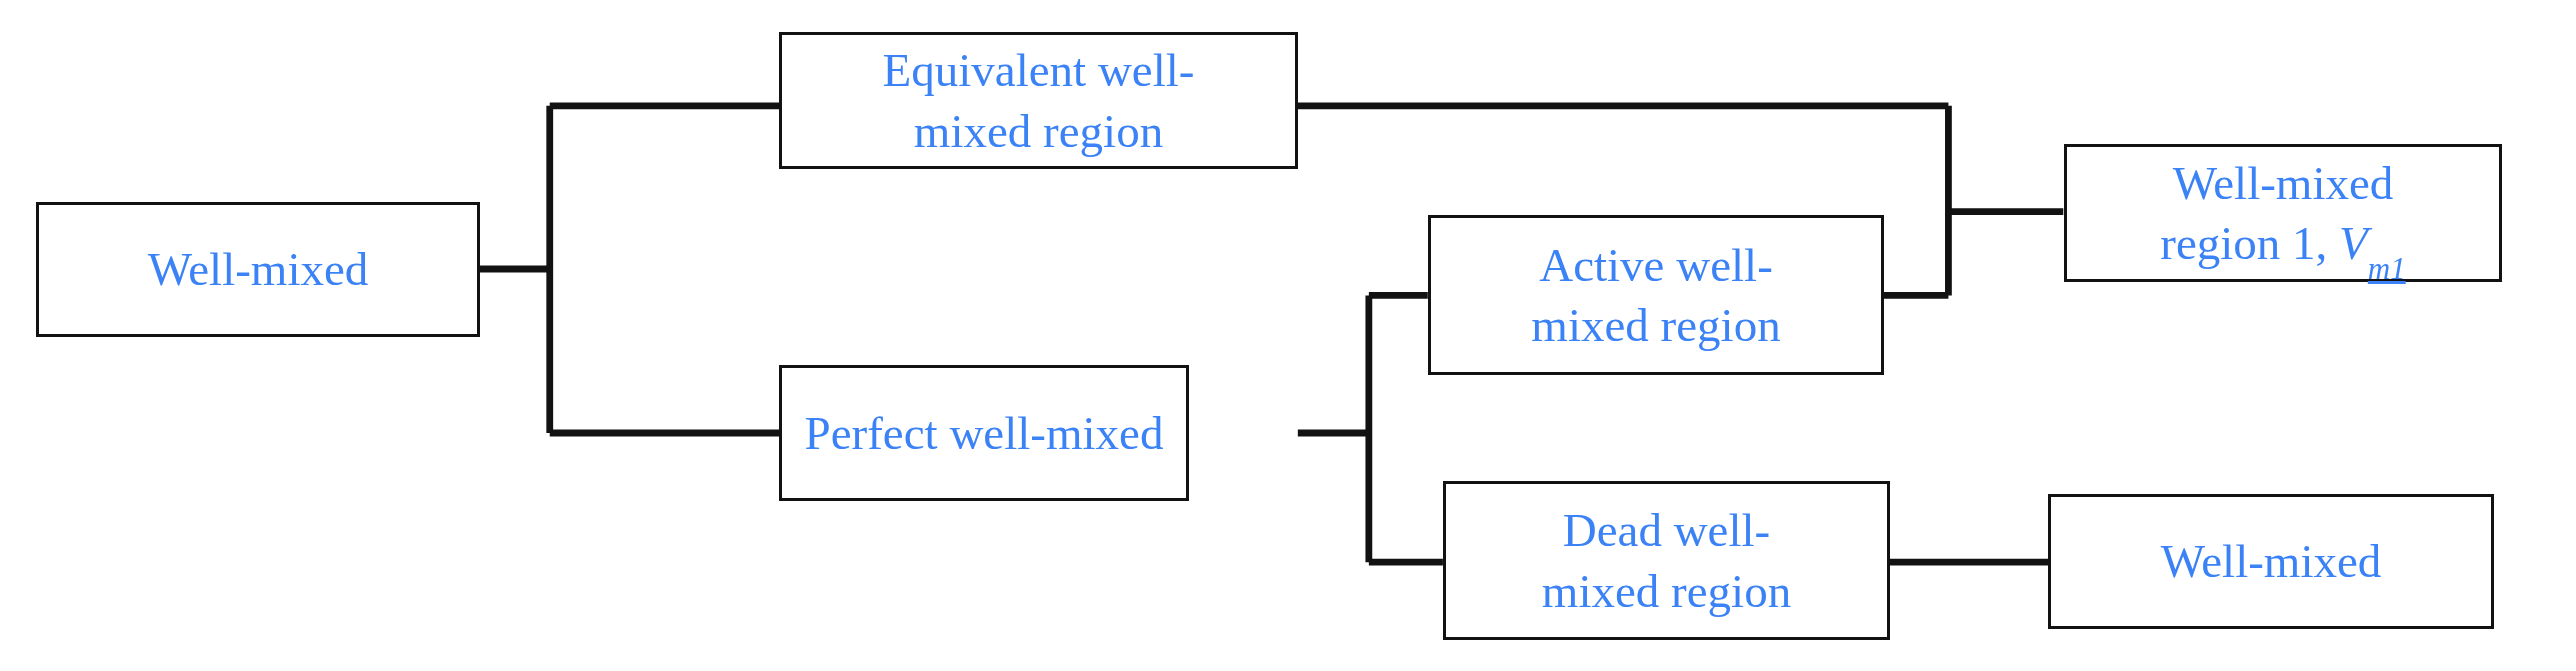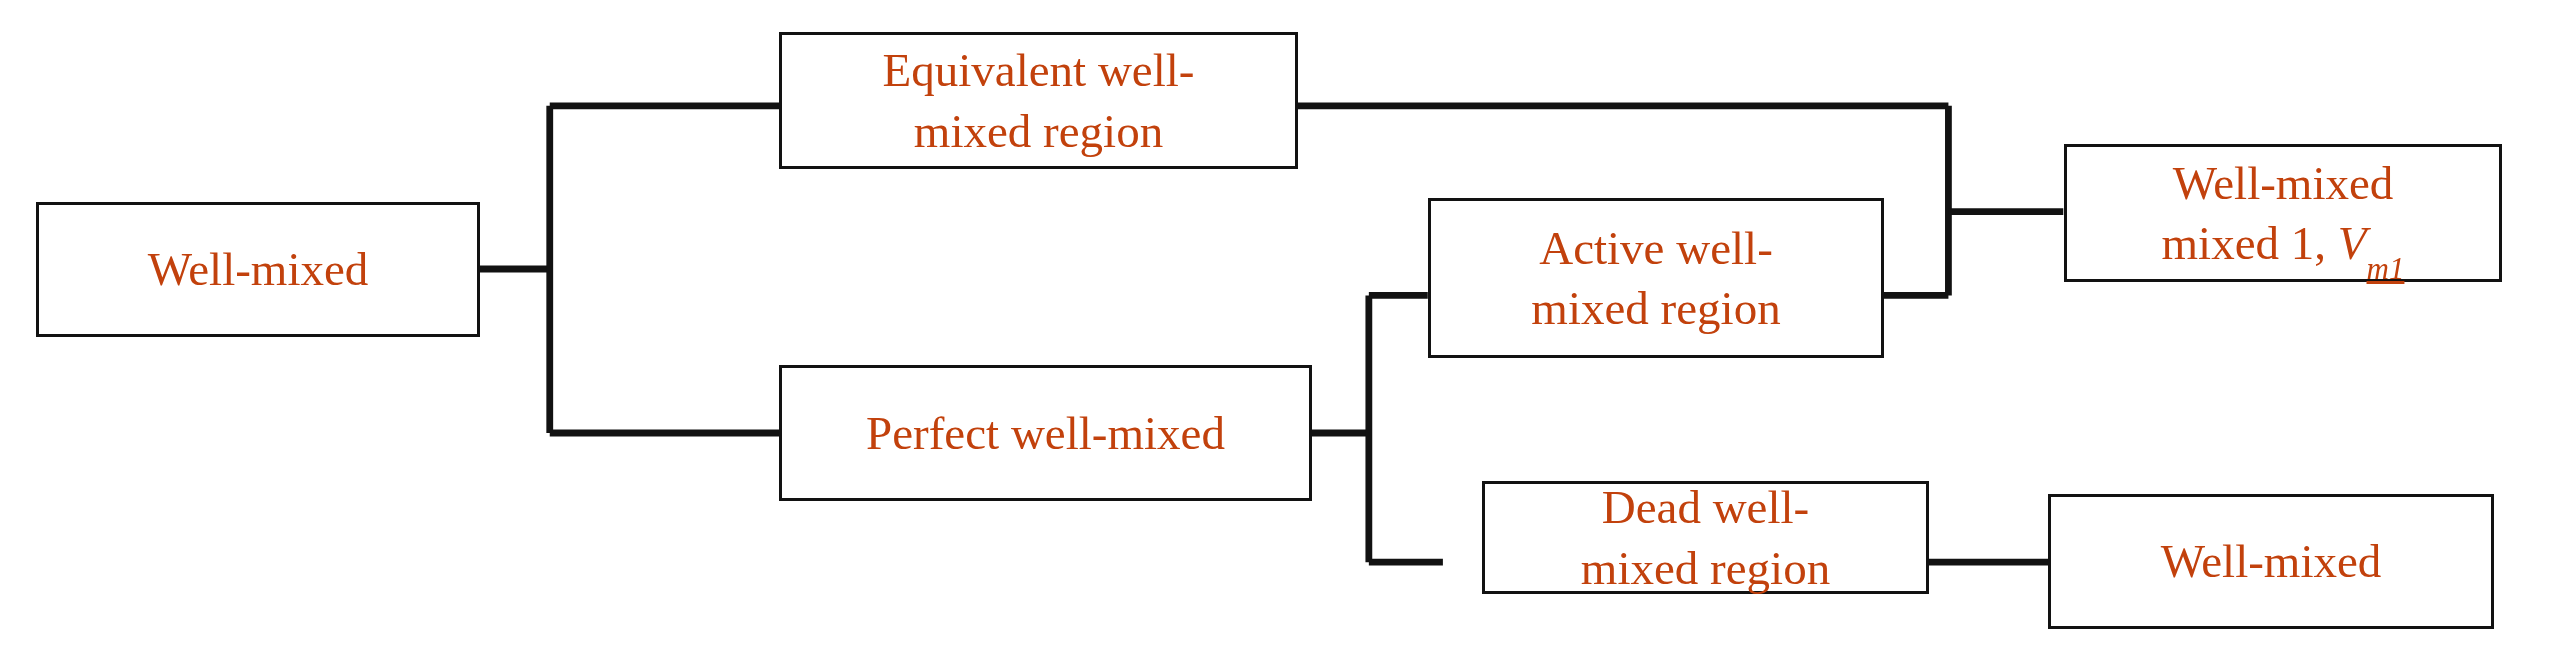--- a/index.html
+++ b/index.html
@@ -24,21 +24,21 @@
   }
   .node-box {
     position: absolute;
     box-sizing: border-box;
     border: 3.8px solid #121212;
     background: #ffffff;
     display: flex;
     align-items: center;
     justify-content: center;
     text-align: center;
-    color: #c2410c;
+    color: #3b82f6;
     font-size: 47px;
     line-height: 1.28;
     z-index: 3;
   }
   .node-label {
     display: block;
     padding: 0 7.6px;
     white-space: nowrap;
   }
   .node-label .ln {
@@ -93,49 +93,49 @@
 
   <div class="node-box" style="left:779px; top:32px; width:519px; height:137px;">
     <span class="node-label">
       <span class="ln">Equivalent well-</span>
       <span class="ln">
         <span>mixed region</span><var class="sym"></var><sub class="sym"></sub>
       </span>
     </span>
   </div>
 
-  <div class="node-box" style="left:779px; top:365px; width:533px; height:136px;">
+  <div class="node-box" style="left:779px; top:365px; width:410px; height:136px;">
     <span class="node-label">
       <span class="ln">Perfect well-mixed</span>
     </span>
   </div>
 
-  <div class="node-box" style="left:1428px; top:198px; width:456px; height:160px;">
+  <div class="node-box" style="left:1428px; top:215px; width:456px; height:160px;">
     <span class="node-label">
       <span class="ln">Active well-</span>
       <span class="ln">
         <span>mixed region</span><var class="sym"></var><sub class="sym"></sub>
       </span>
     </span>
   </div>
 
-  <div class="node-box" style="left:1443px; top:481px; width:447px; height:113px;margin-left:39px;">
+  <div class="node-box" style="left:1443px; top:481px; width:447px; height:159px;">
     <span class="node-label">
       <span class="ln">Dead well-</span>
       <span class="ln">
         <span>mixed region</span><var class="sym"></var><sub class="sym"></sub>
       </span>
     </span>
   </div>
 
   <div class="node-box" style="left:2064px; top:144px; width:438px; height:138px;">
     <span class="node-label">
       <span class="ln">Well-mixed</span>
       <span class="ln">
-        <span>mixed 1, </span><var class="sym">V</var><sub class="sym">m1</sub>
+        <span>region 1, </span><var class="sym">V</var><sub class="sym">m1</sub>
       </span>
     </span>
   </div>
 
   <div class="node-box" style="left:2048px; top:494px; width:446px; height:135px;">
     <span class="node-label">
       <span class="ln">Well-mixed</span>
     </span>
   </div>
 

